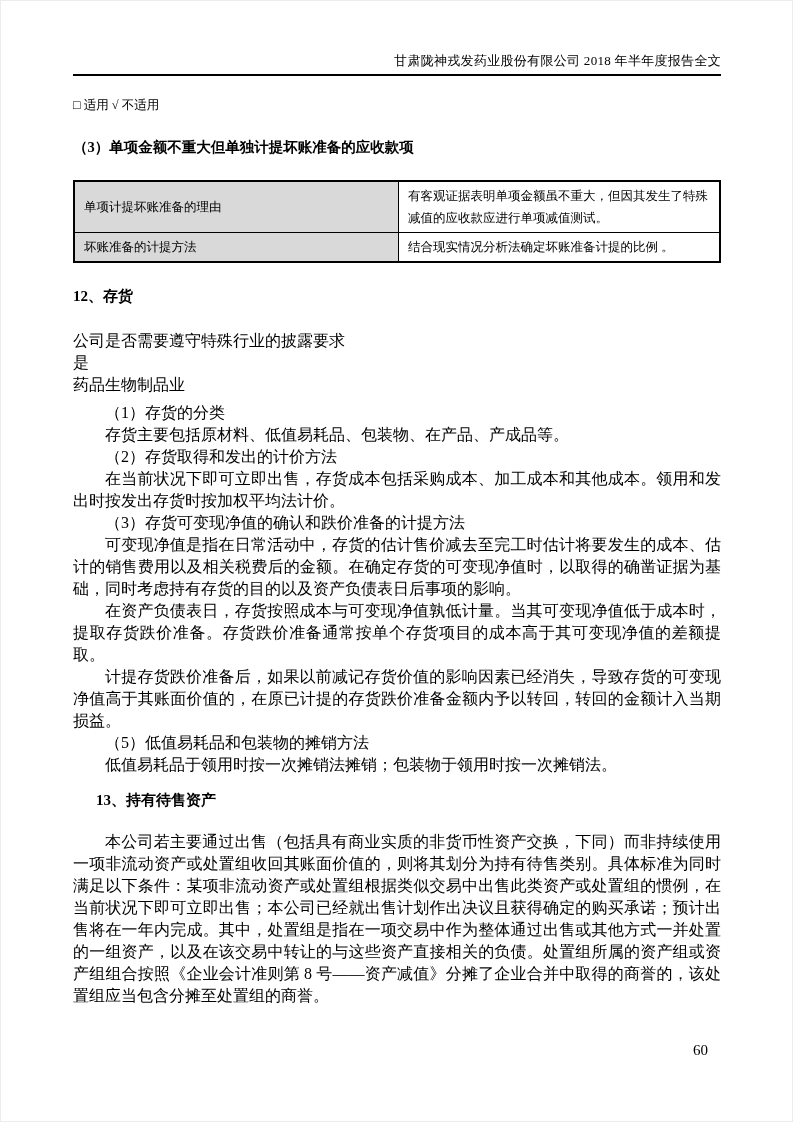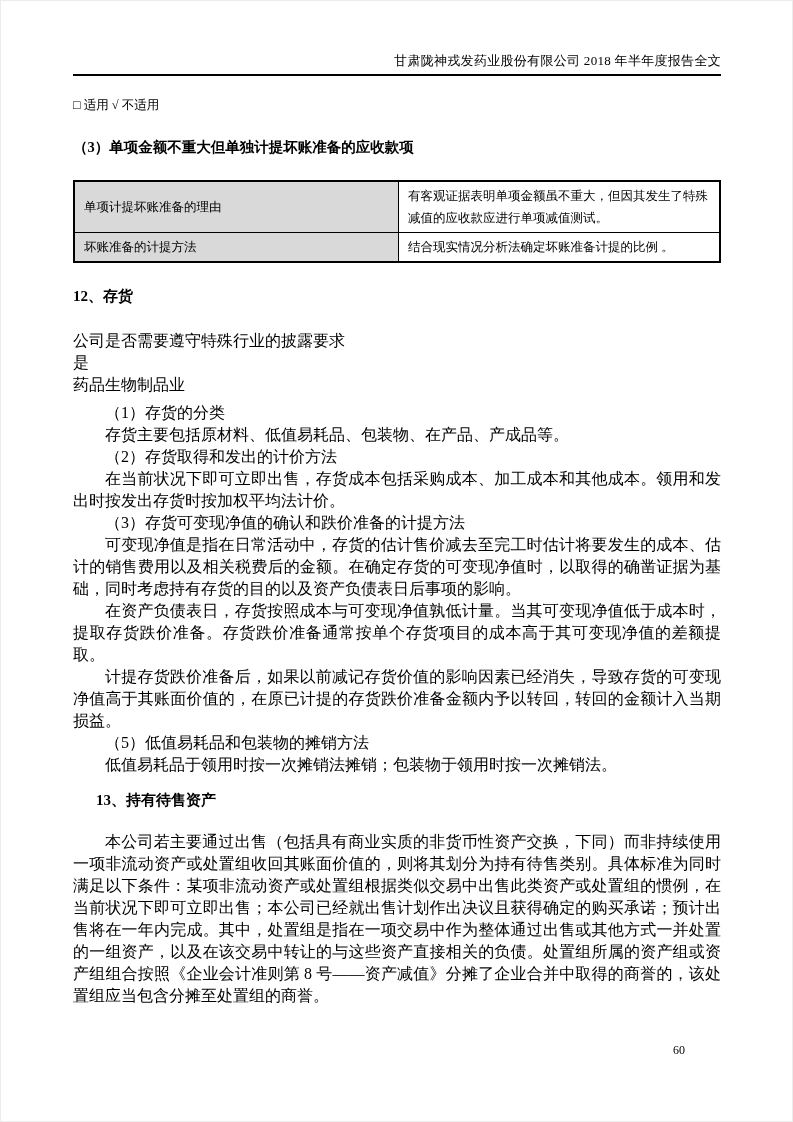--- a/index.html
+++ b/index.html
@@ -89,22 +89,22 @@
     text-align: justify;
   }
   .para.indent { text-indent: 2em; }
   .para.first-after-heading { margin-top: 24px; }
   .para.small-gap-above { margin-top: 6px; }
   .para.para-gap-above { margin-top: 21px; }
   
   .page-number {
     position: absolute;
     top: 1042px;
-    left: 672px;
-    font-size: 12px;
+    left: 692px;
+    font-size: 15px;
     line-height: 14px;
   }
 </style>
 </head>
 <body>
 
 <div class="page">
   <div class="content">
 
     <div class="header">

